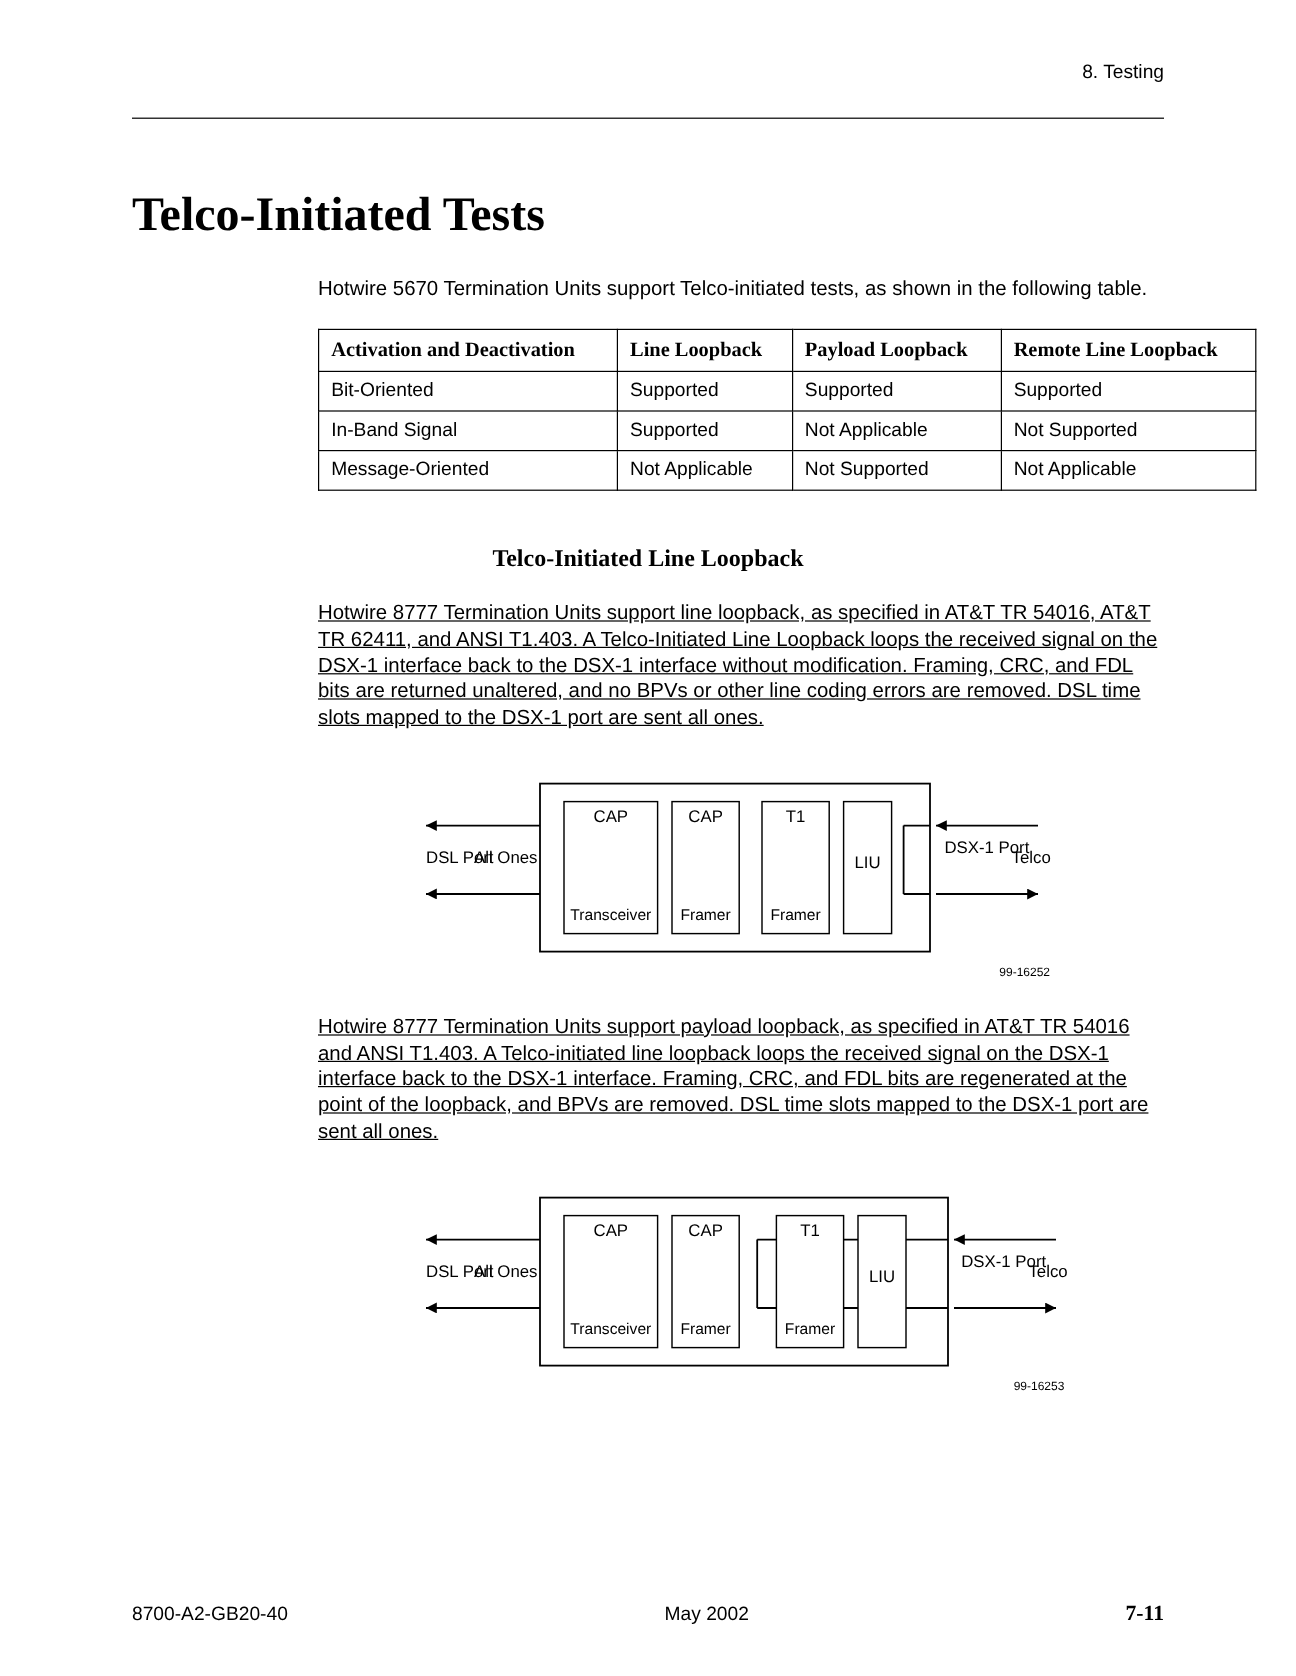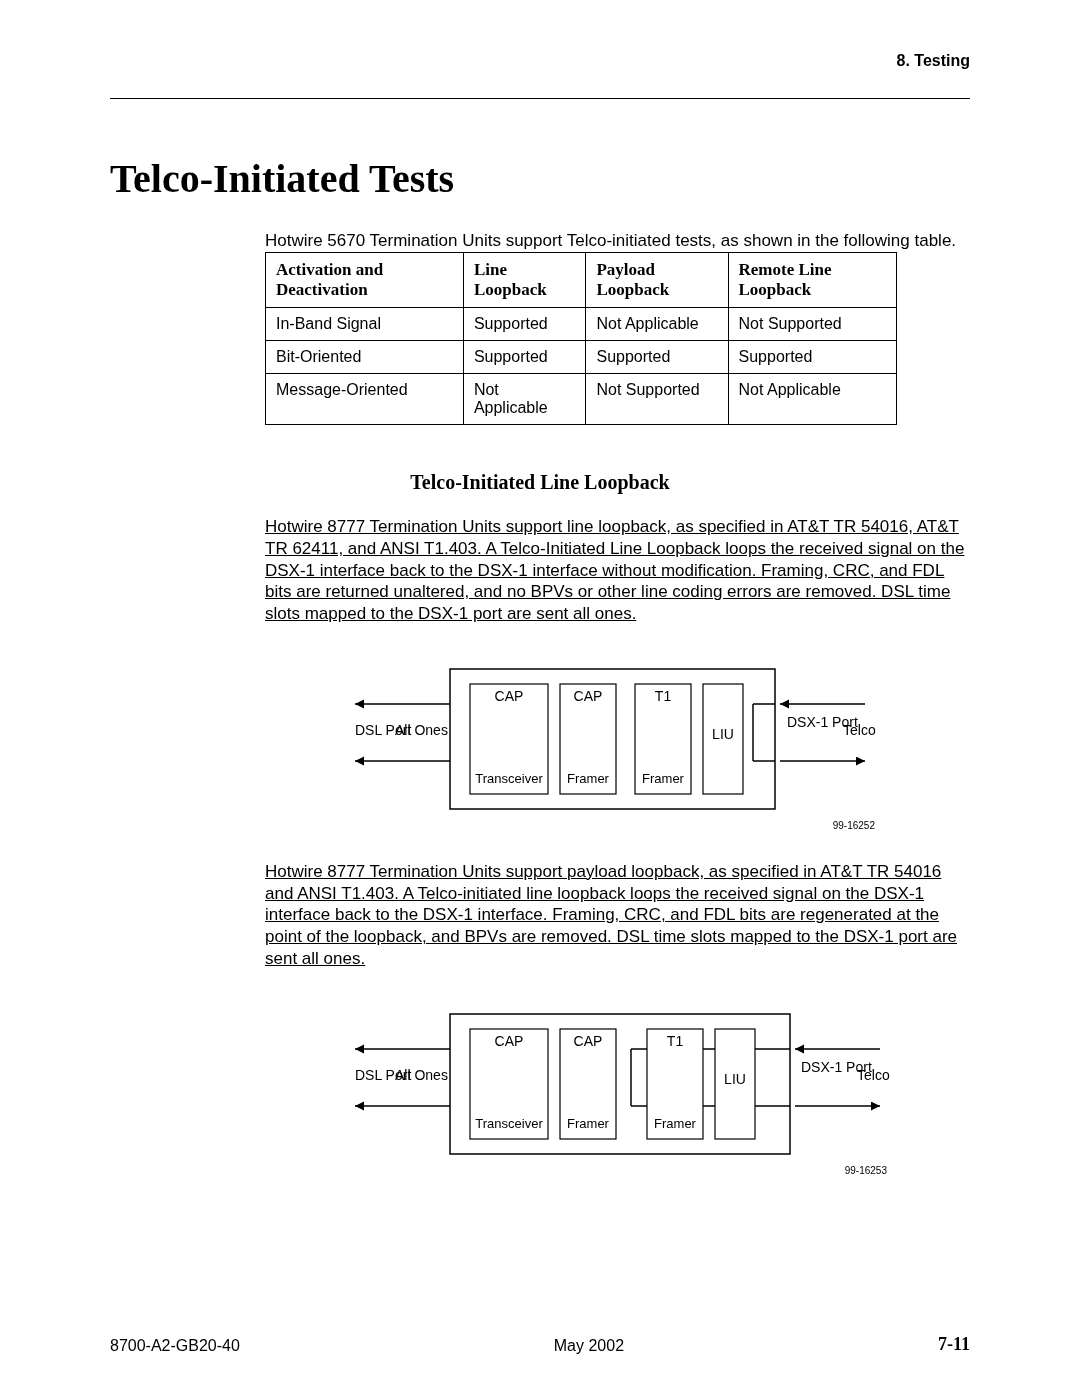--- a/index.html
+++ b/index.html
@@ -15,38 +15,38 @@
     padding: 52px 110px 0 110px;
   }
   .header-line {
     border-bottom: 1.5px solid #000;
     margin-top: 24px;
   }
   .header-text {
     text-align: right;
     font-size: 16px;
     padding-bottom: 4px;
-    font-weight: bold;
   }
   .h1 {
     font-family: "Times New Roman", Times, serif;
     font-size: 40px;
     font-weight: bold;
     margin-top: 56px;
   }
   .intro {
     font-size: 17px;
     margin-left: 155px;
     margin-top: 28px;
     line-height: 1.3;
   }
   .tbl {
     border-collapse: collapse;
     margin-left: 155px;
-    width: 632px;
+    margin-top: 22px;
+    width: 782px;
   }
   .tbl th, .tbl td {
     border: 1.5px solid #000;
     padding: 7px 10px;
     text-align: left;
     font-size: 16px;
     vertical-align: top;
   }
   .tbl th {
     font-family: "Times New Roman", Times, serif;
@@ -107,30 +107,30 @@
     <thead>
       <tr>
         <th>Activation and Deactivation</th>
         <th>Line Loopback</th>
         <th>Payload Loopback</th>
         <th>Remote Line Loopback</th>
       </tr>
     </thead>
     <tbody>
       <tr>
+        <td>Bit-Oriented</td>
+        <td>Supported</td>
+        <td>Supported</td>
+        <td>Supported</td>
+      </tr>
+      <tr>
         <td>In-Band Signal</td>
         <td>Supported</td>
         <td>Not Applicable</td>
         <td>Not Supported</td>
-      </tr>
-      <tr>
-        <td>Bit-Oriented</td>
-        <td>Supported</td>
-        <td>Supported</td>
-        <td>Supported</td>
       </tr>
       <tr>
         <td>Message-Oriented</td>
         <td>Not Applicable</td>
         <td>Not Supported</td>
         <td>Not Applicable</td>
       </tr>
     </tbody>
   </table>
 

